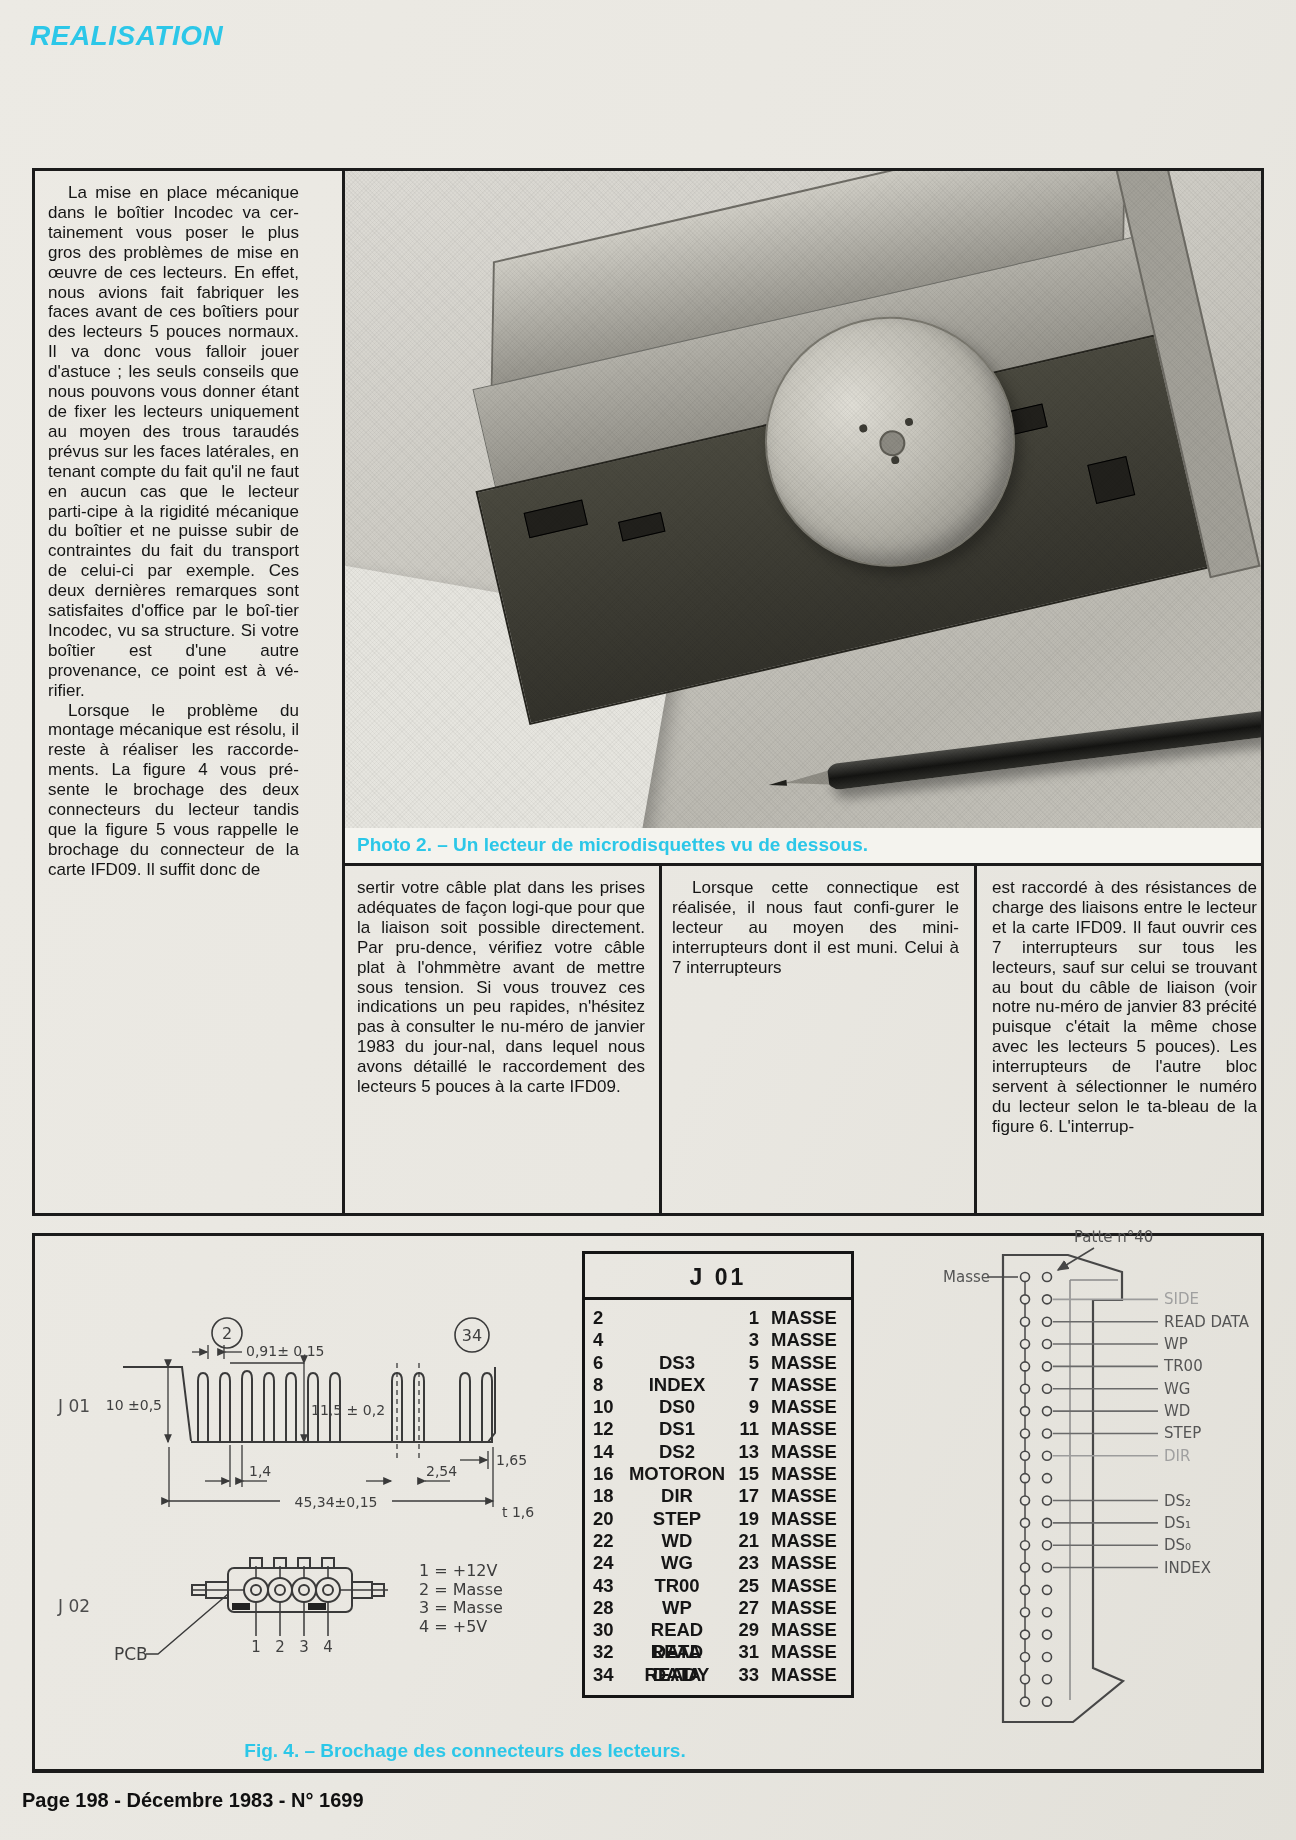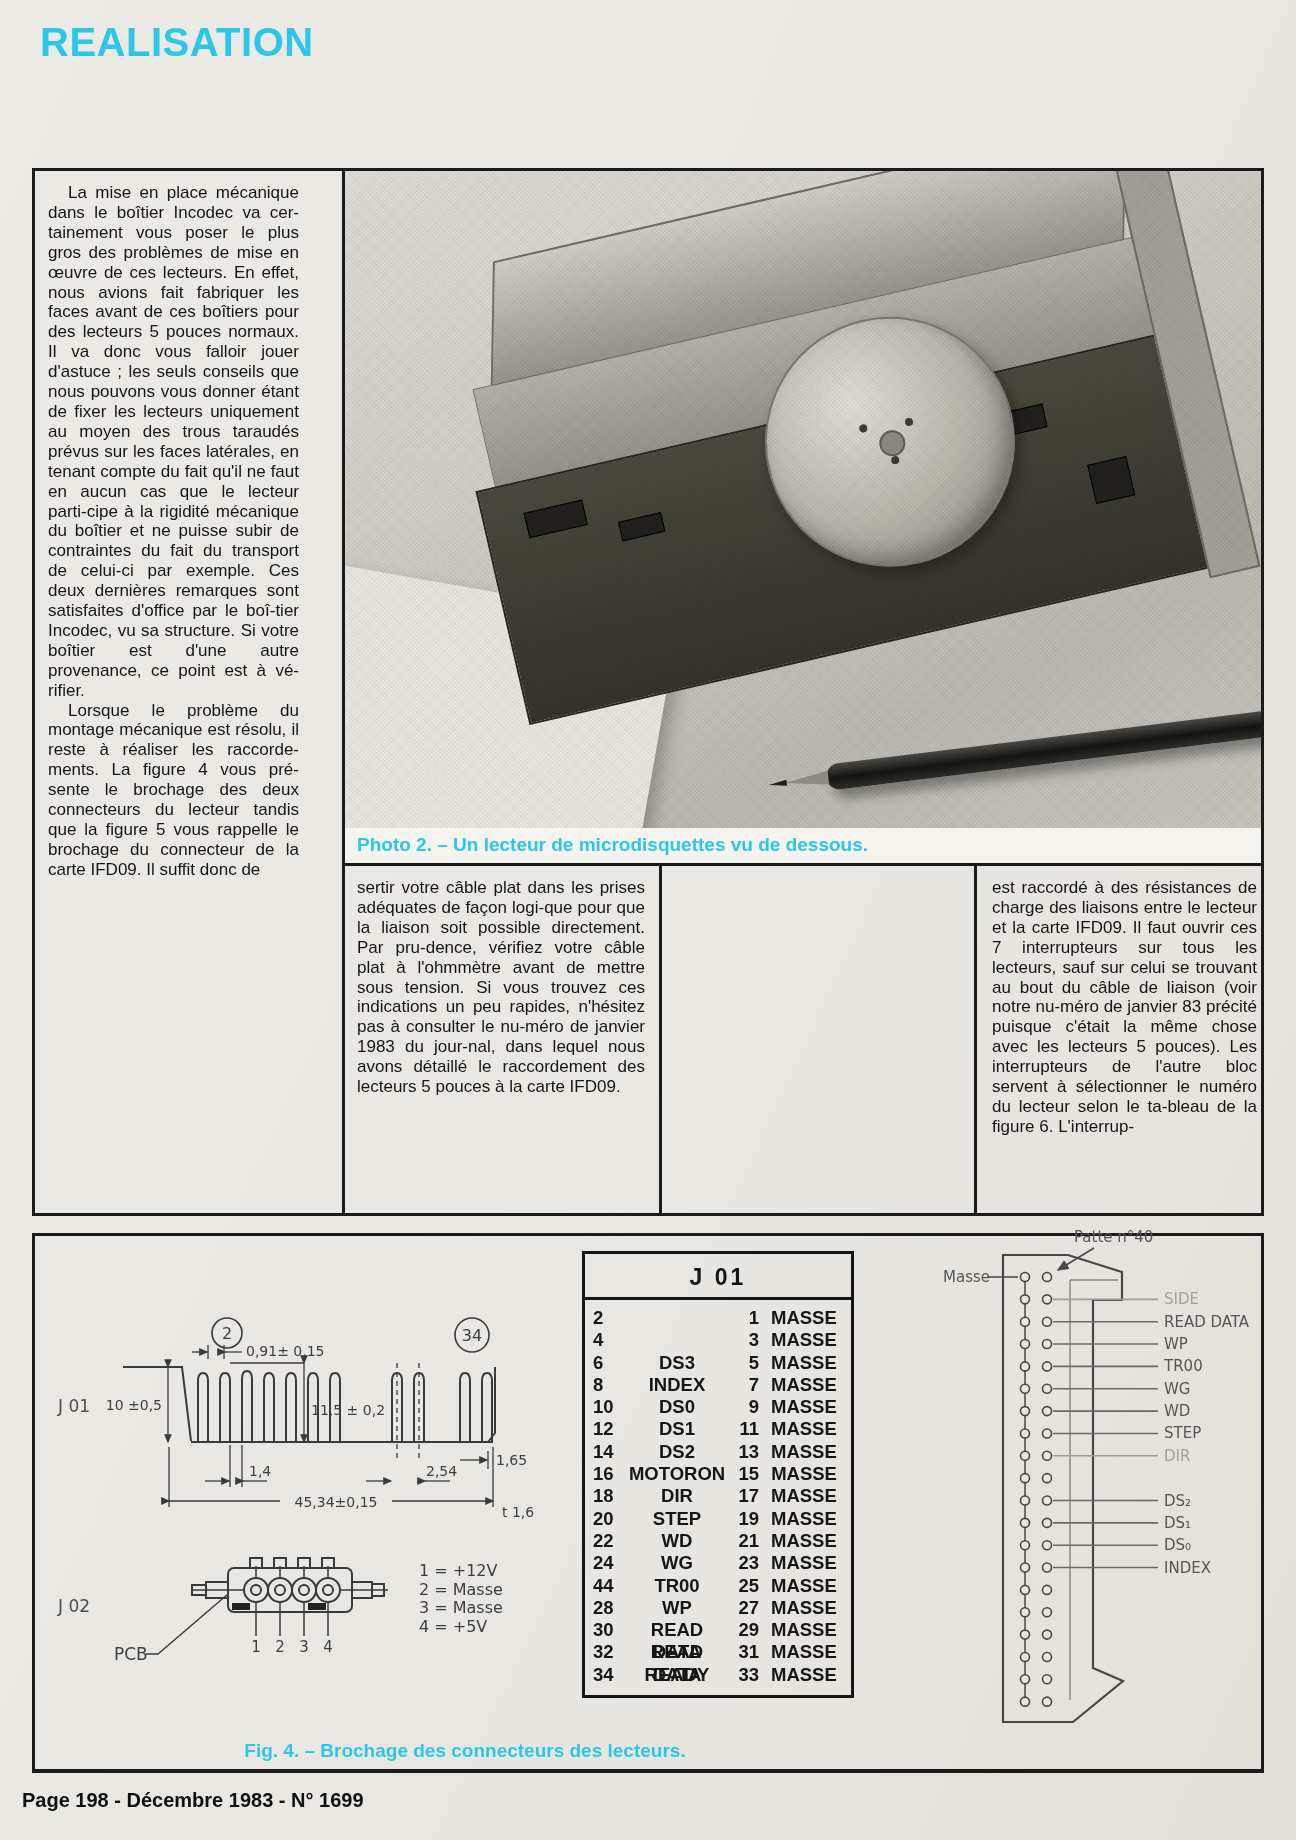--- a/index.html
+++ b/index.html
@@ -1,21 +1,21 @@
 <!DOCTYPE html>
 <html style="--accent: #2cc7e8;"><head>
 <meta charset="utf-8">
 <style>
   html,body{margin:0;padding:0;background:#a9a7a0;}
   .page{position:relative;width:1296px;height:1840px;margin:0 auto;
         background:linear-gradient(115deg,#eceae4 0%,#e9e7e1 55%,#e2e0d9 100%);
         font-family:"Liberation Sans",sans-serif;color:#161616;overflow:hidden;}
   *{box-sizing:border-box;}
-  .kicker{position:absolute;left:40px;top:20px;font-size:40px;font-weight:bold;
-          letter-spacing:.5px;color:var(--accent,#2cc7e8);}
+  .kicker{position:absolute;left:30px;top:20px;font-size:28px;font-weight:bold;
+          letter-spacing:.5px;color:var(--accent,#2cc7e8);font-style:italic;}
   .top-box{position:absolute;left:32px;top:168px;width:1232px;height:1048px;border:3px solid #1b1b1b;}
   .fig-box{position:absolute;left:32px;top:1233px;width:1232px;height:540px;border:3px solid #1b1b1b;border-bottom-width:4px;}
   .vsep{position:absolute;background:#1b1b1b;width:3px;}
   .vsep1{left:342px;top:171px;height:1042px;}
   .vsep2{left:659px;top:866px;height:347px;}
   .vsep3{left:974px;top:866px;height:347px;}
   .hsep{position:absolute;left:345px;top:863px;width:916px;height:3px;background:#1b1b1b;}
 
   
   .photo{position:absolute;left:345px;top:171px;width:916px;height:657px;overflow:hidden;
@@ -121,20 +121,21 @@
   <div class="hsep"></div>
 
   <div class="col col1">
     <p class="ind">La mise en place mécanique dans le boîtier Incodec va cer-tainement vous poser le plus gros des problèmes de mise en œuvre de ces lecteurs. En effet, nous avions fait fabriquer les faces avant de ces boîtiers pour des lecteurs 5 pouces normaux. Il va donc vous falloir jouer d'astuce ; les seuls conseils que nous pouvons vous donner étant de fixer les lecteurs uniquement au moyen des trous taraudés prévus sur les faces latérales, en tenant compte du fait qu'il ne faut en aucun cas que le lecteur parti-cipe à la rigidité mécanique du boîtier et ne puisse subir de contraintes du fait du transport de celui-ci par exemple. Ces deux dernières remarques sont satisfaites d'office par le boî-tier Incodec, vu sa structure. Si votre boîtier est d'une autre provenance, ce point est à vé-rifier.</p>
     <p class="ind">Lorsque le problème du montage mécanique est résolu, il reste à réaliser les raccorde-ments. La figure 4 vous pré-sente le brochage des deux connecteurs du lecteur tandis que la figure 5 vous rappelle le brochage du connecteur de la carte IFD09. Il suffit donc de</p>
   </div>
   <div class="col col2">
     <p>sertir votre câble plat dans les prises adéquates de façon logi-que pour que la liaison soit possible directement. Par pru-dence, vérifiez votre câble plat à l'ohmmètre avant de mettre sous tension. Si vous trouvez ces indications un peu rapides, n'hésitez pas à consulter le nu-méro de janvier 1983 du jour-nal, dans lequel nous avons détaillé le raccordement des lecteurs 5 pouces à la carte IFD09.</p>
   </div>
   <div class="col col3">
+    <p class="ind">Lorsque cette connectique est réalisée, il nous faut confi-gurer le lecteur au moyen des mini-interrupteurs dont il est muni. Celui à 7 interrupteurs</p>
   </div>
   <div class="col col4">
     <p>est raccordé à des résistances de charge des liaisons entre le lecteur et la carte IFD09. Il faut ouvrir ces 7 interrupteurs sur tous les lecteurs, sauf sur celui se trouvant au bout du câble de liaison (voir notre nu-méro de janvier 83 précité puisque c'était la même chose avec les lecteurs 5 pouces). Les interrupteurs de l'autre bloc servent à sélectionner le numéro du lecteur selon le ta-bleau de la figure 6. L'interrup-</p>
   </div>
 
   <div class="fig-box"></div>
 
   <div class="figlbl" style="left:58px;top:1396px;">J 01</div>
   <svg style="left:40px;top:1255px;" width="540" height="300" viewBox="0 0 540 300">
     <defs>
@@ -298,21 +299,21 @@
           <span class="c-odd">21</span>
           <span class="c-gnd">MASSE</span>
         </div>
         <div class="j01-row">
           <span class="c-even">24</span>
           <span class="c-sig">WG</span>
           <span class="c-odd">23</span>
           <span class="c-gnd">MASSE</span>
         </div>
         <div class="j01-row">
-          <span class="c-even">44</span>
+          <span class="c-even">43</span>
           <span class="c-sig">TR00</span>
           <span class="c-odd">25</span>
           <span class="c-gnd">MASSE</span>
         </div>
         <div class="j01-row">
           <span class="c-even">28</span>
           <span class="c-sig">WP</span>
           <span class="c-odd">27</span>
           <span class="c-gnd">MASSE</span>
         </div>

